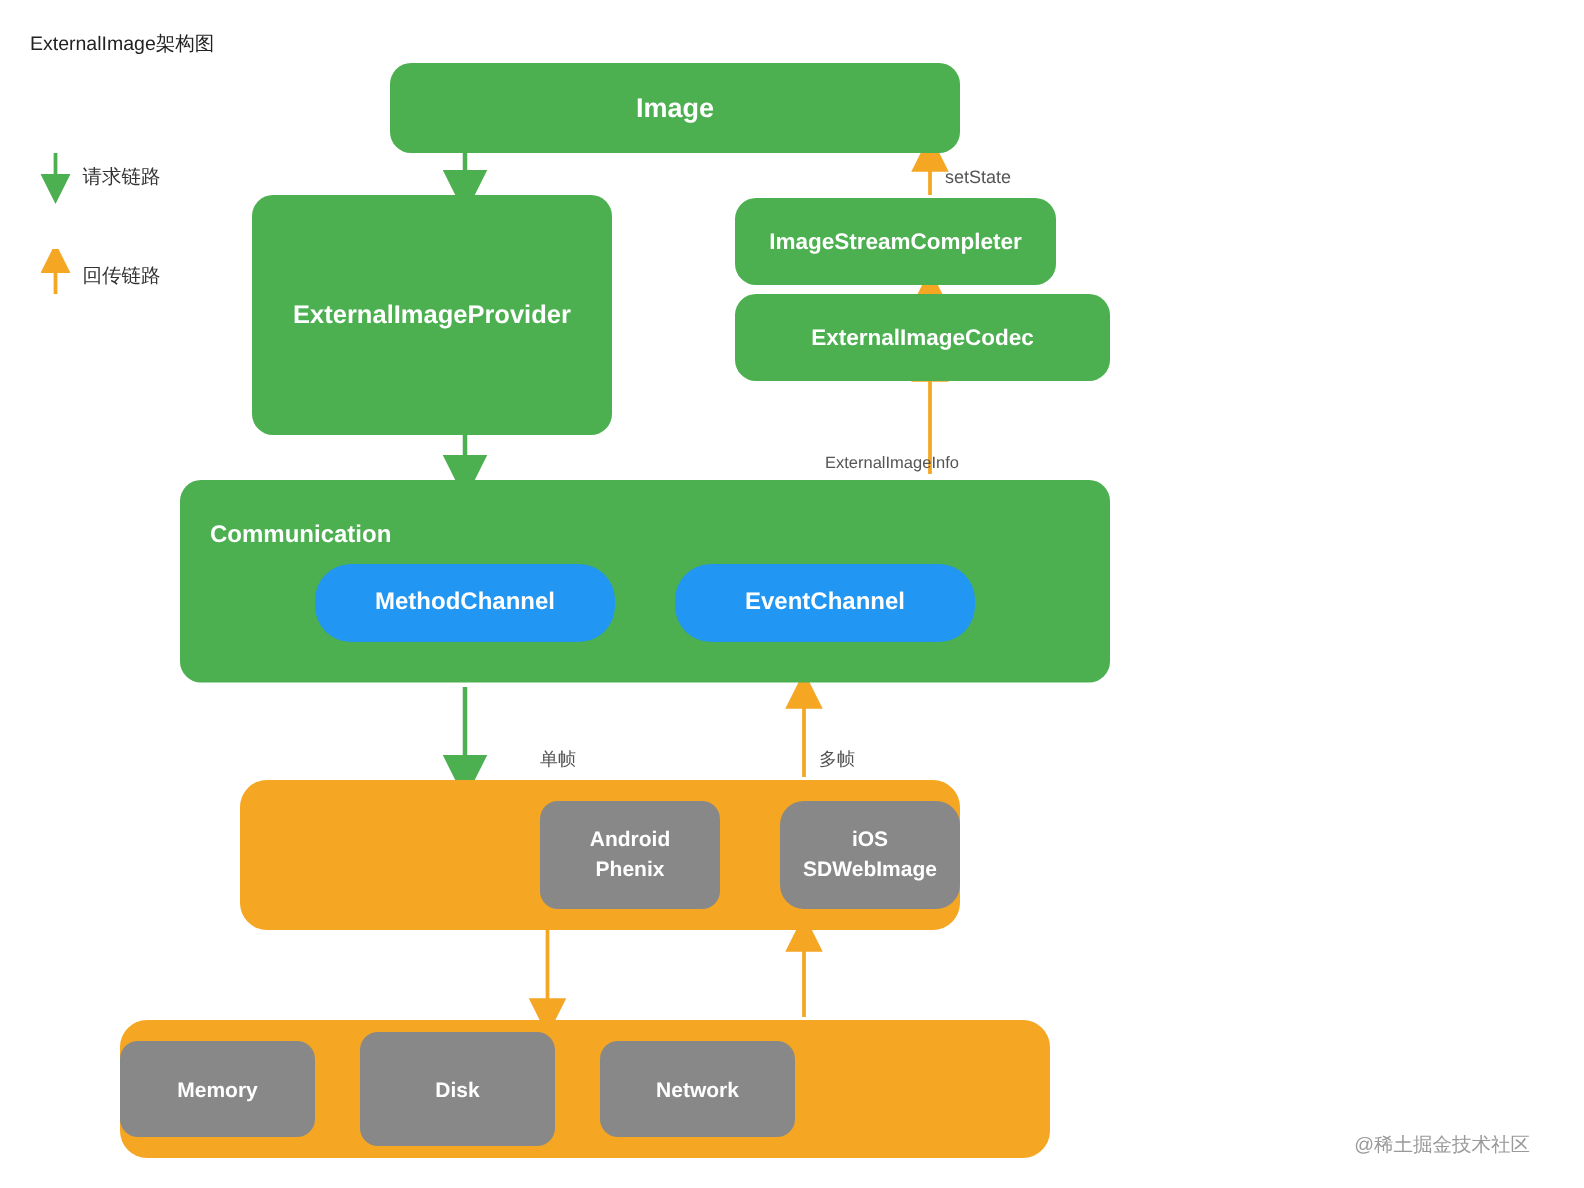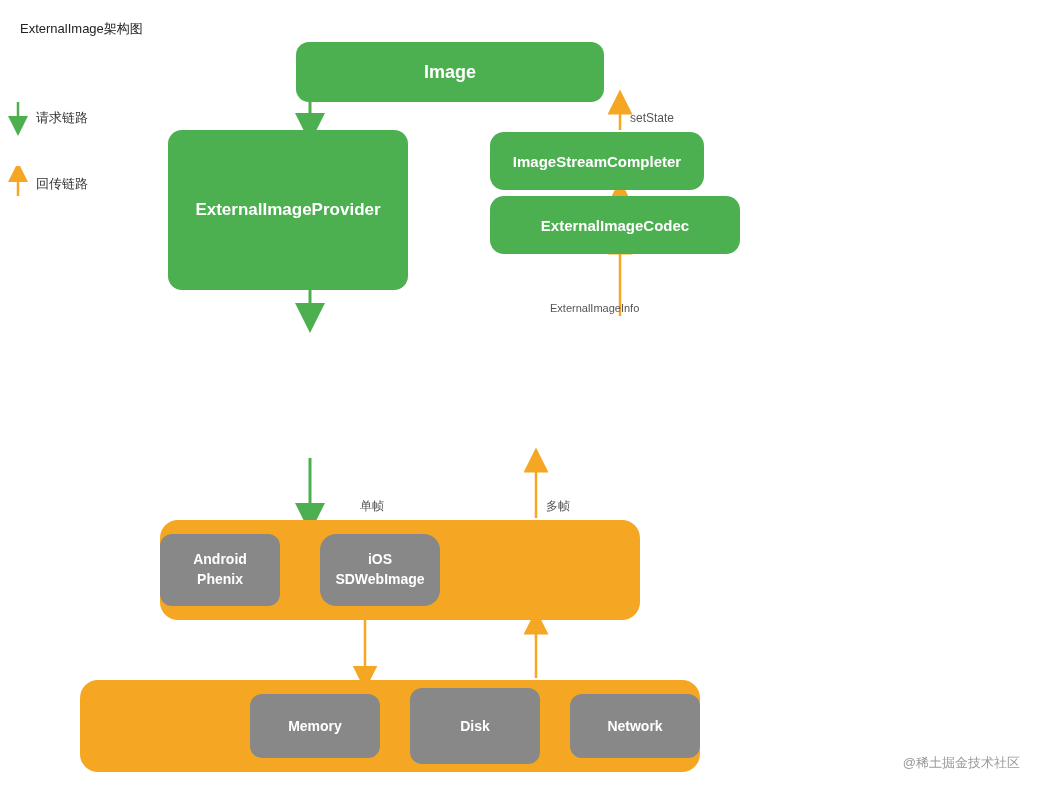--- a/index.html
+++ b/index.html
@@ -22,21 +22,21 @@
     .title {
       font-size: 13px;
       font-weight: normal;
       color: #222;
       margin-bottom: 10px;
     }
 
     
     .legend {
       position: absolute;
-      left: 8px;
+      left: 27px;
       top: 100px;
     }
     .legend-item {
       display: flex;
       align-items: center;
       margin-bottom: 30px;
       font-size: 13px;
       color: #333;
     }
 
@@ -98,24 +98,23 @@
     .watermark {
       position: absolute;
       bottom: 20px;
       right: 36px;
       font-size: 13px;
       color: #999;
     }
 
     
     .image-box {
-      width: 308px;
+      width: 380px;
       height: 60px;
       margin: 0 auto;
-      border-radius: 13px;
     }
 
   </style>
 </head>
 <body>
 
 <div class="diagram-container">
 
   <div class="title">ExternalImage架构图</div>
 
@@ -203,36 +202,49 @@
       <span>ImageStreamCompleter</span>
     </div>
   </div>
 
   <div style="position:absolute; top:196px; left:490px; width:250px; height:58px;">
     <div class="green-box" style="width:100%;height:100%;font-size:15px;">
       <span>ExternalImageCodec</span>
     </div>
   </div>
 
+  <div style="position:absolute; top:320px; left:120px; width:620px; height:135px;">
+    <div class="green-box" style="width:100%;height:100%;flex-direction:column;align-items:flex-start;padding:12px 20px;">
+      <span style="font-size:16px;font-weight:bold;margin-bottom:10px;">Communication</span>
+      <div style="display:flex;gap:40px;width:100%;justify-content:center;">
+        <div class="blue-box" style="width:200px;height:52px;font-size:16px;">
+          <span>MethodChannel</span>
+        </div>
+        <div class="blue-box" style="width:200px;height:52px;font-size:16px;">
+          <span>EventChannel</span>
+        </div>
+      </div>
+    </div>
+  </div>
 
   <div style="position:absolute; top:520px; left:160px; width:480px; height:100px;">
-    <div class="orange-box" style="width:100%;height:100%;display:flex;align-items:center;justify-content:flex-start;gap:40px;">
+    <div class="orange-box" style="width:100%;height:100%;display:flex;align-items:center;justify-content:flex-end;gap:40px;">
       <div class="gray-box" style="width:120px;height:72px;line-height:1.4;">
         <span style="white-space:pre-line;text-align:center;">Android
 Phenix</span>
       </div>
       <div class="gray-box" style="width:120px;height:72px;line-height:1.4;border-radius:16px;">
         <span style="white-space:pre-line;text-align:center;">iOS
 SDWebImage</span>
       </div>
     </div>
   </div>
 
   <div style="position:absolute; top:680px; left:80px; width:620px; height:92px;">
-    <div class="orange-box" style="width:100%;height:100%;display:flex;align-items:center;justify-content:flex-end;gap:30px;padding-left:41px;">
+    <div class="orange-box" style="width:100%;height:100%;display:flex;align-items:center;justify-content:flex-start;gap:30px;">
       <div class="gray-box" style="width:130px;height:64px;">
         <span>Memory</span>
       </div>
       <div class="gray-box" style="width:130px;height:76px;">
         <span>Disk</span>
       </div>
       <div class="gray-box" style="width:130px;height:64px;">
         <span>Network</span>
       </div>
     </div>

